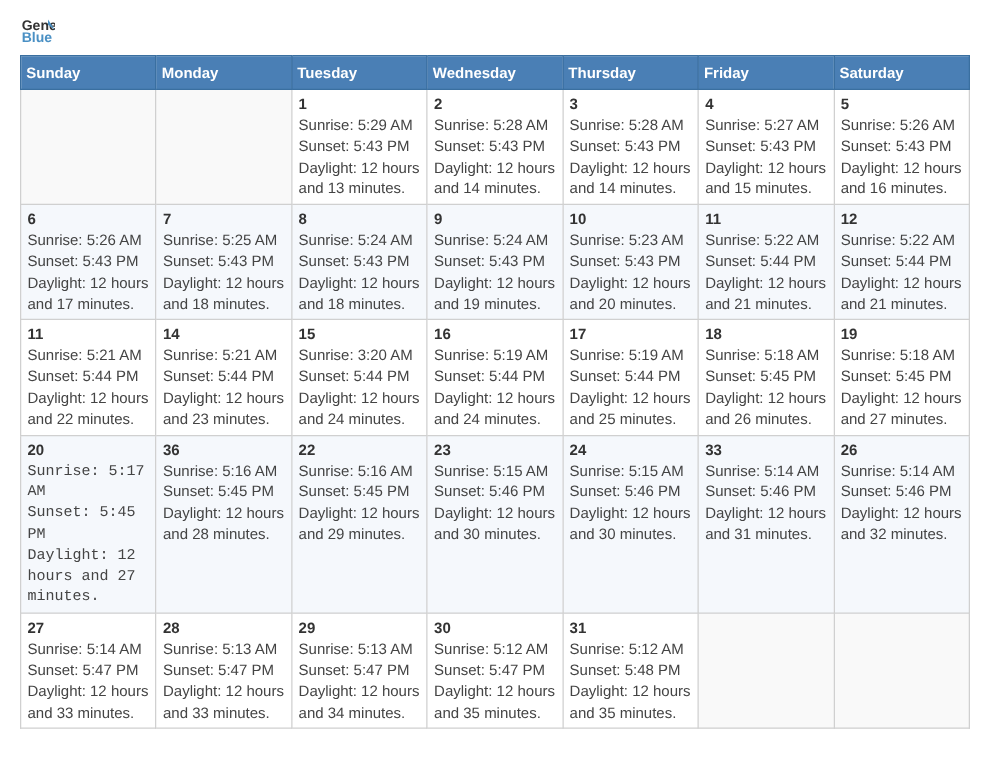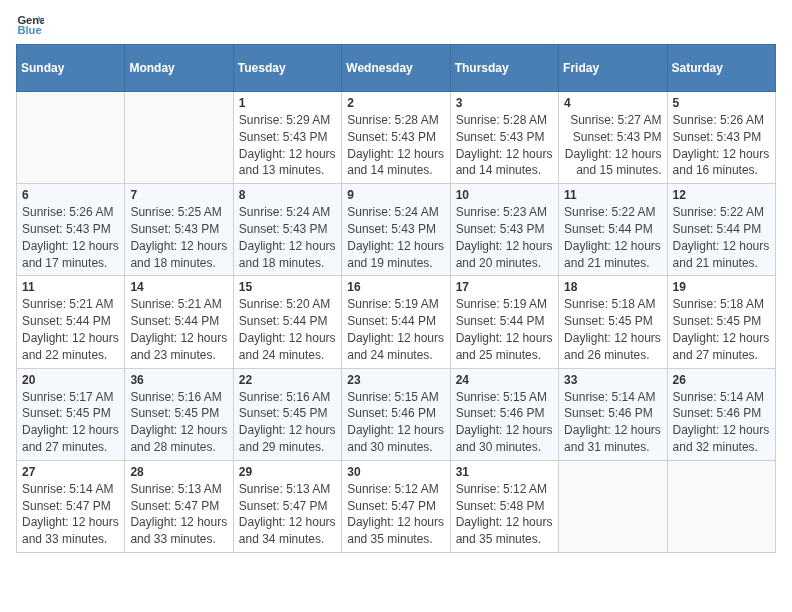--- a/index.html
+++ b/index.html
@@ -48,21 +48,21 @@
     .calendar-table {
       width: 100%;
       border-collapse: collapse;
       table-layout: fixed;
     }
     .calendar-table th {
       background: #4a7fb5;
       color: #fff;
       font-size: 12px;
       font-weight: bold;
-      padding: 16px 4px;
+      padding: 6px 4px;
       text-align: left;
       border: 1px solid #3a6fa0;
       margin-left: 40px;
     }
     .calendar-table td {
       vertical-align: top;
       border: 1px solid #d0d0d0;
       padding: 4px 5px;
       font-size: 10px;
       color: #333;
@@ -139,21 +139,21 @@
 Daylight: 12 hours and 14 minutes.</div>
           </td>
           <td>
             <span class="day-number">3</span>
             <div class="day-info" style="white-space: pre-line;">Sunrise: 5:28 AM
 Sunset: 5:43 PM
 Daylight: 12 hours and 14 minutes.</div>
           </td>
           <td>
             <span class="day-number">4</span>
-            <div class="day-info" style="white-space: pre-line; text-align: right;">Sunrise: 5:27 AM
+            <div class="day-info" style="white-space: pre-line;">Sunrise: 5:27 AM
 Sunset: 5:43 PM
 Daylight: 12 hours and 15 minutes.</div>
           </td>
           <td>
             <span class="day-number">5</span>
             <div class="day-info" style="white-space: pre-line;">Sunrise: 5:26 AM
 Sunset: 5:43 PM
 Daylight: 12 hours and 16 minutes.</div>
           </td>
         </tr>
@@ -209,21 +209,21 @@
 Daylight: 12 hours and 22 minutes.</div>
           </td>
           <td>
             <span class="day-number">14</span>
             <div class="day-info" style="white-space: pre-line;">Sunrise: 5:21 AM
 Sunset: 5:44 PM
 Daylight: 12 hours and 23 minutes.</div>
           </td>
           <td>
             <span class="day-number">15</span>
-            <div class="day-info" style="white-space: pre-line;">Sunrise: 5:20 AM
+            <div class="day-info" style="white-space: pre-line;">Sunrise: 3:20 AM
 Sunset: 5:44 PM
 Daylight: 12 hours and 24 minutes.</div>
           </td>
           <td>
             <span class="day-number">16</span>
             <div class="day-info" style="white-space: pre-line;">Sunrise: 5:19 AM
 Sunset: 5:44 PM
 Daylight: 12 hours and 24 minutes.</div>
           </td>
           <td>
@@ -241,21 +241,21 @@
           <td>
             <span class="day-number">19</span>
             <div class="day-info" style="white-space: pre-line;">Sunrise: 5:18 AM
 Sunset: 5:45 PM
 Daylight: 12 hours and 27 minutes.</div>
           </td>
         </tr>
         <tr>
           <td>
             <span class="day-number">20</span>
-            <div class="day-info" style="white-space: pre-line;">Sunrise: 5:17 AM
+            <div class="day-info" style="white-space: pre-line; font-family: Liberation Mono, monospace;">Sunrise: 5:17 AM
 Sunset: 5:45 PM
 Daylight: 12 hours and 27 minutes.</div>
           </td>
           <td>
             <span class="day-number">36</span>
             <div class="day-info" style="white-space: pre-line;">Sunrise: 5:16 AM
 Sunset: 5:45 PM
 Daylight: 12 hours and 28 minutes.</div>
           </td>
           <td>

